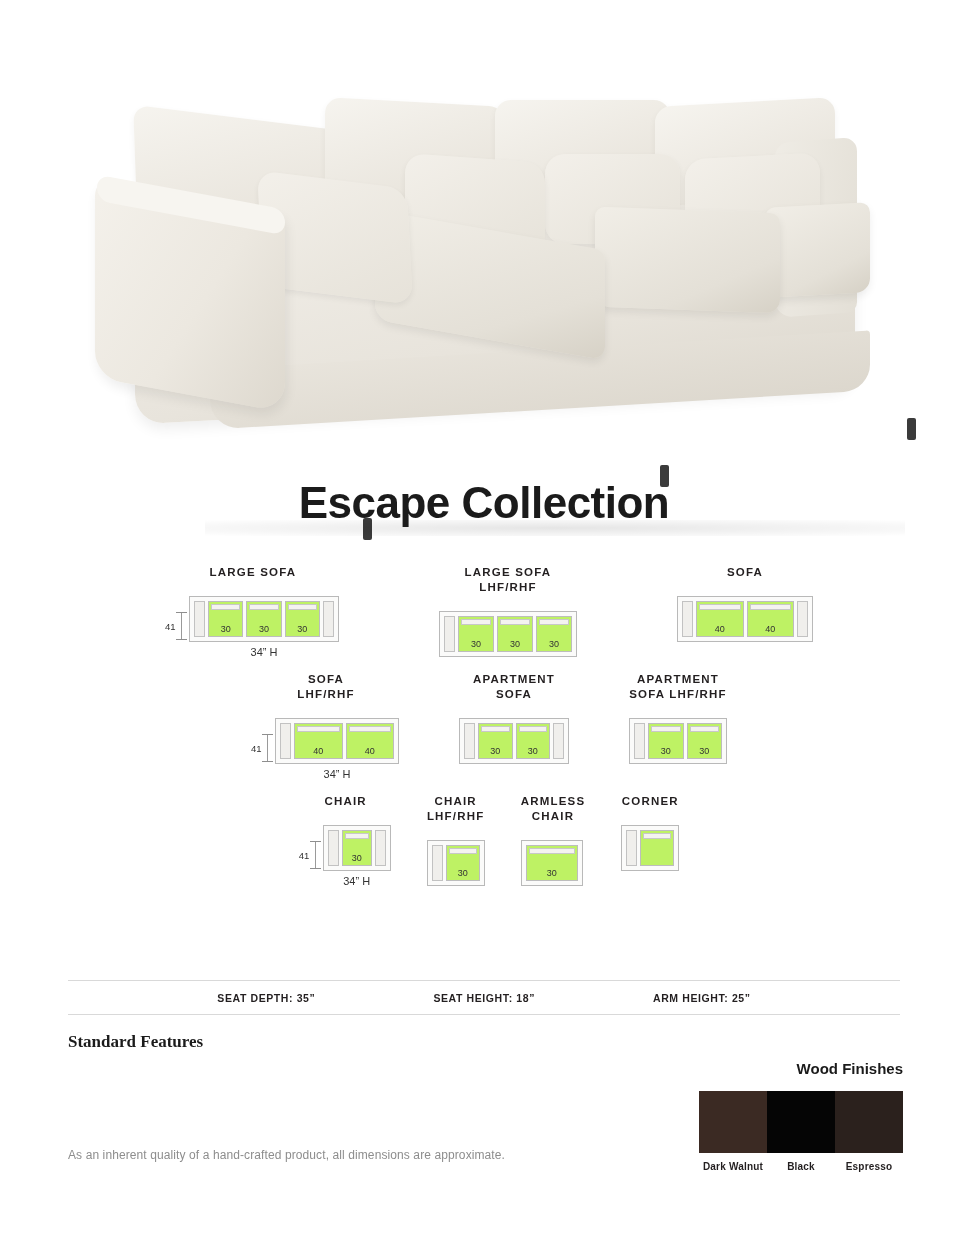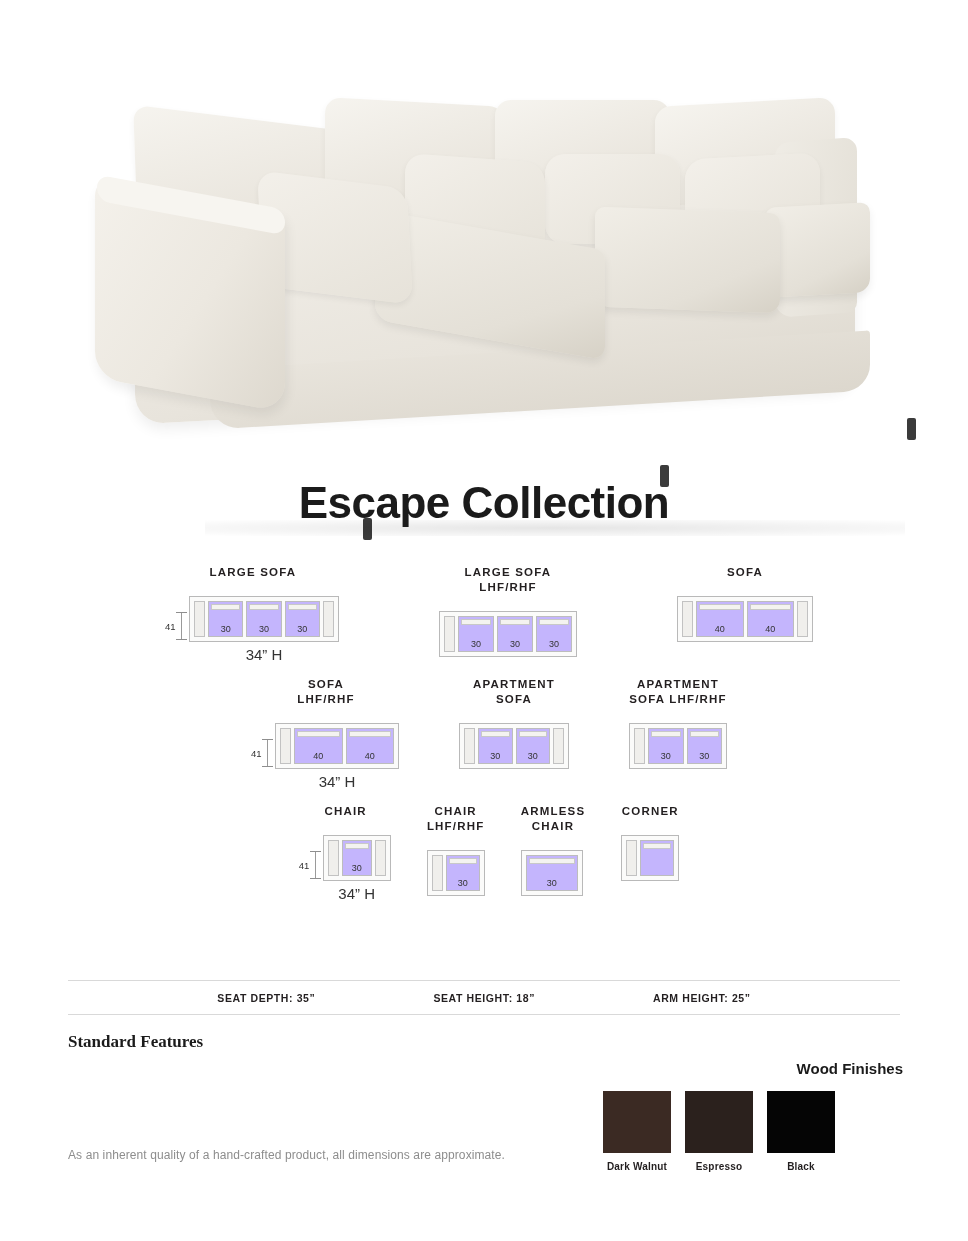--- a/index.html
+++ b/index.html
@@ -154,33 +154,33 @@
     box-sizing:border-box;
     display:flex;
     padding:4px;
     gap:3px;
   }
   .plan.tall { height:46px; }
   .arm-blk {
     width:11px; border:1px solid #c2c2c2; background:#f0efec; box-sizing:border-box;
   }
   .seat-blk {
-    flex:1; border:1px solid #bdbdbd; background:#c4b5fd; box-sizing:border-box;
+    flex:1; border:1px solid #bdbdbd; background:#bef264; box-sizing:border-box;
     display:flex; flex-direction:column; justify-content:space-between;
     padding:2px;
     position:relative;
   }
   .back-bar {
     height:6px; border:1px solid #c8c8c8; background:#f4f3f0; box-sizing:border-box;
   }
   .seat-num {
     text-align:center; font-size:9px; color:#333; line-height:10px;
   }
   .height-note {
-    text-align:center; font-size:15px; color:#333; margin-top:4px;
+    text-align:center; font-size:11px; color:#333; margin-top:4px;
   }
 
   
   .specbar {
     position:absolute; left:68px; top:980px; width:832px;
   }
   .specbar .hr { height:1px; background:#d9d9d9; }
   .specbar .vals {
     display:flex; justify-content:center; gap:118px;
     padding:11px 0 10px 0;
@@ -197,21 +197,21 @@
     width:372px;
   }
   .disclaimer {
     position:absolute; left:68px; top:1148px; width:500px;
     font-size:12px; color:#8d8d8d; letter-spacing:0.1px;
   }
 
   
   .wood { position:absolute; right:65px; top:1060px; width:300px; text-align:right; }
   .wood h3 { margin:0 0 14px 0; font-size:15px; font-weight:bold; color:#1b1b1b; }
-  .swatches { display:flex; justify-content:flex-start; gap:14px; }
+  .swatches { display:flex; justify-content:flex-end; }
   .sw { width:68px; }
   .sw .chip { width:68px; height:62px; }
   .sw .name {
     margin-top:8px; font-size:10px; font-weight:bold; letter-spacing:0.2px; text-align:center;
   }
 </style>
 </head>
 <body>
 
 <div class="hero">
@@ -508,21 +508,21 @@
 <div class="disclaimer">As an inherent quality of a hand-crafted product, all dimensions are approximate.</div>
 
 <div class="wood">
   <h3>Wood Finishes</h3>
   <div class="swatches" id="swatches">
       <div class="sw">
         <div class="chip" style="background:#3b2a23"></div>
         <div class="name">Dark Walnut</div>
       </div>
       <div class="sw">
+        <div class="chip" style="background:#050505"></div>
+        <div class="name">Black</div>
+      </div>
+      <div class="sw">
         <div class="chip" style="background:#2b211d"></div>
         <div class="name">Espresso</div>
       </div>
-      <div class="sw">
-        <div class="chip" style="background:#050505"></div>
-        <div class="name">Black</div>
-      </div>
     </div>
 </div>
 
 </body></html>

